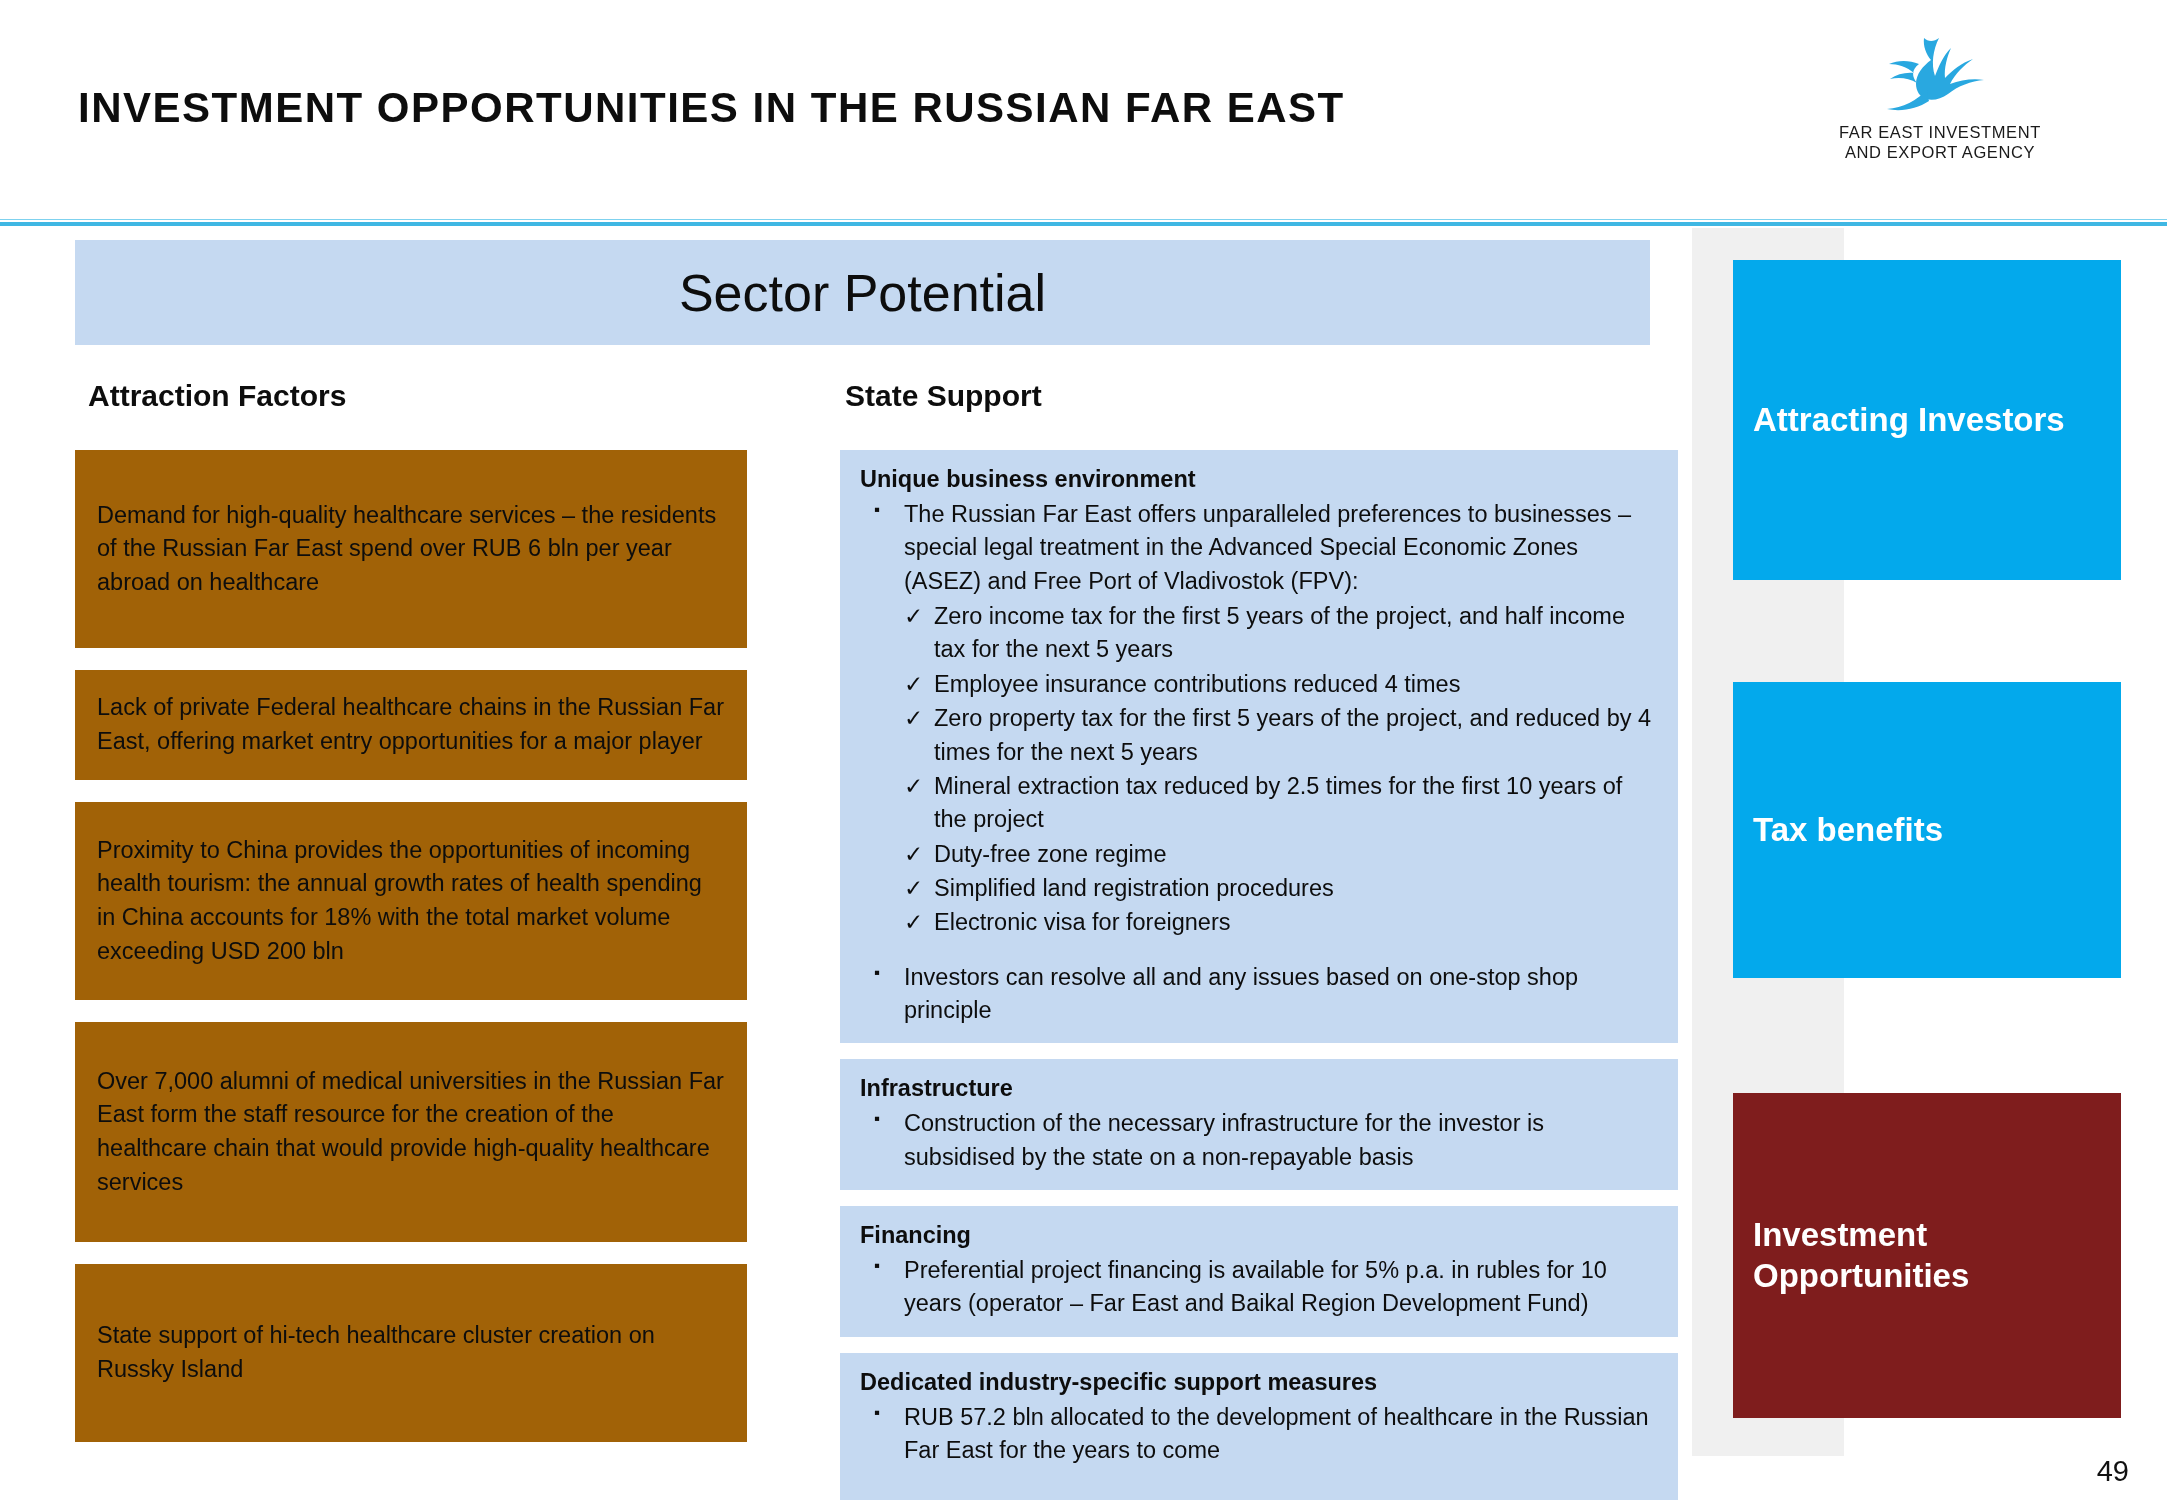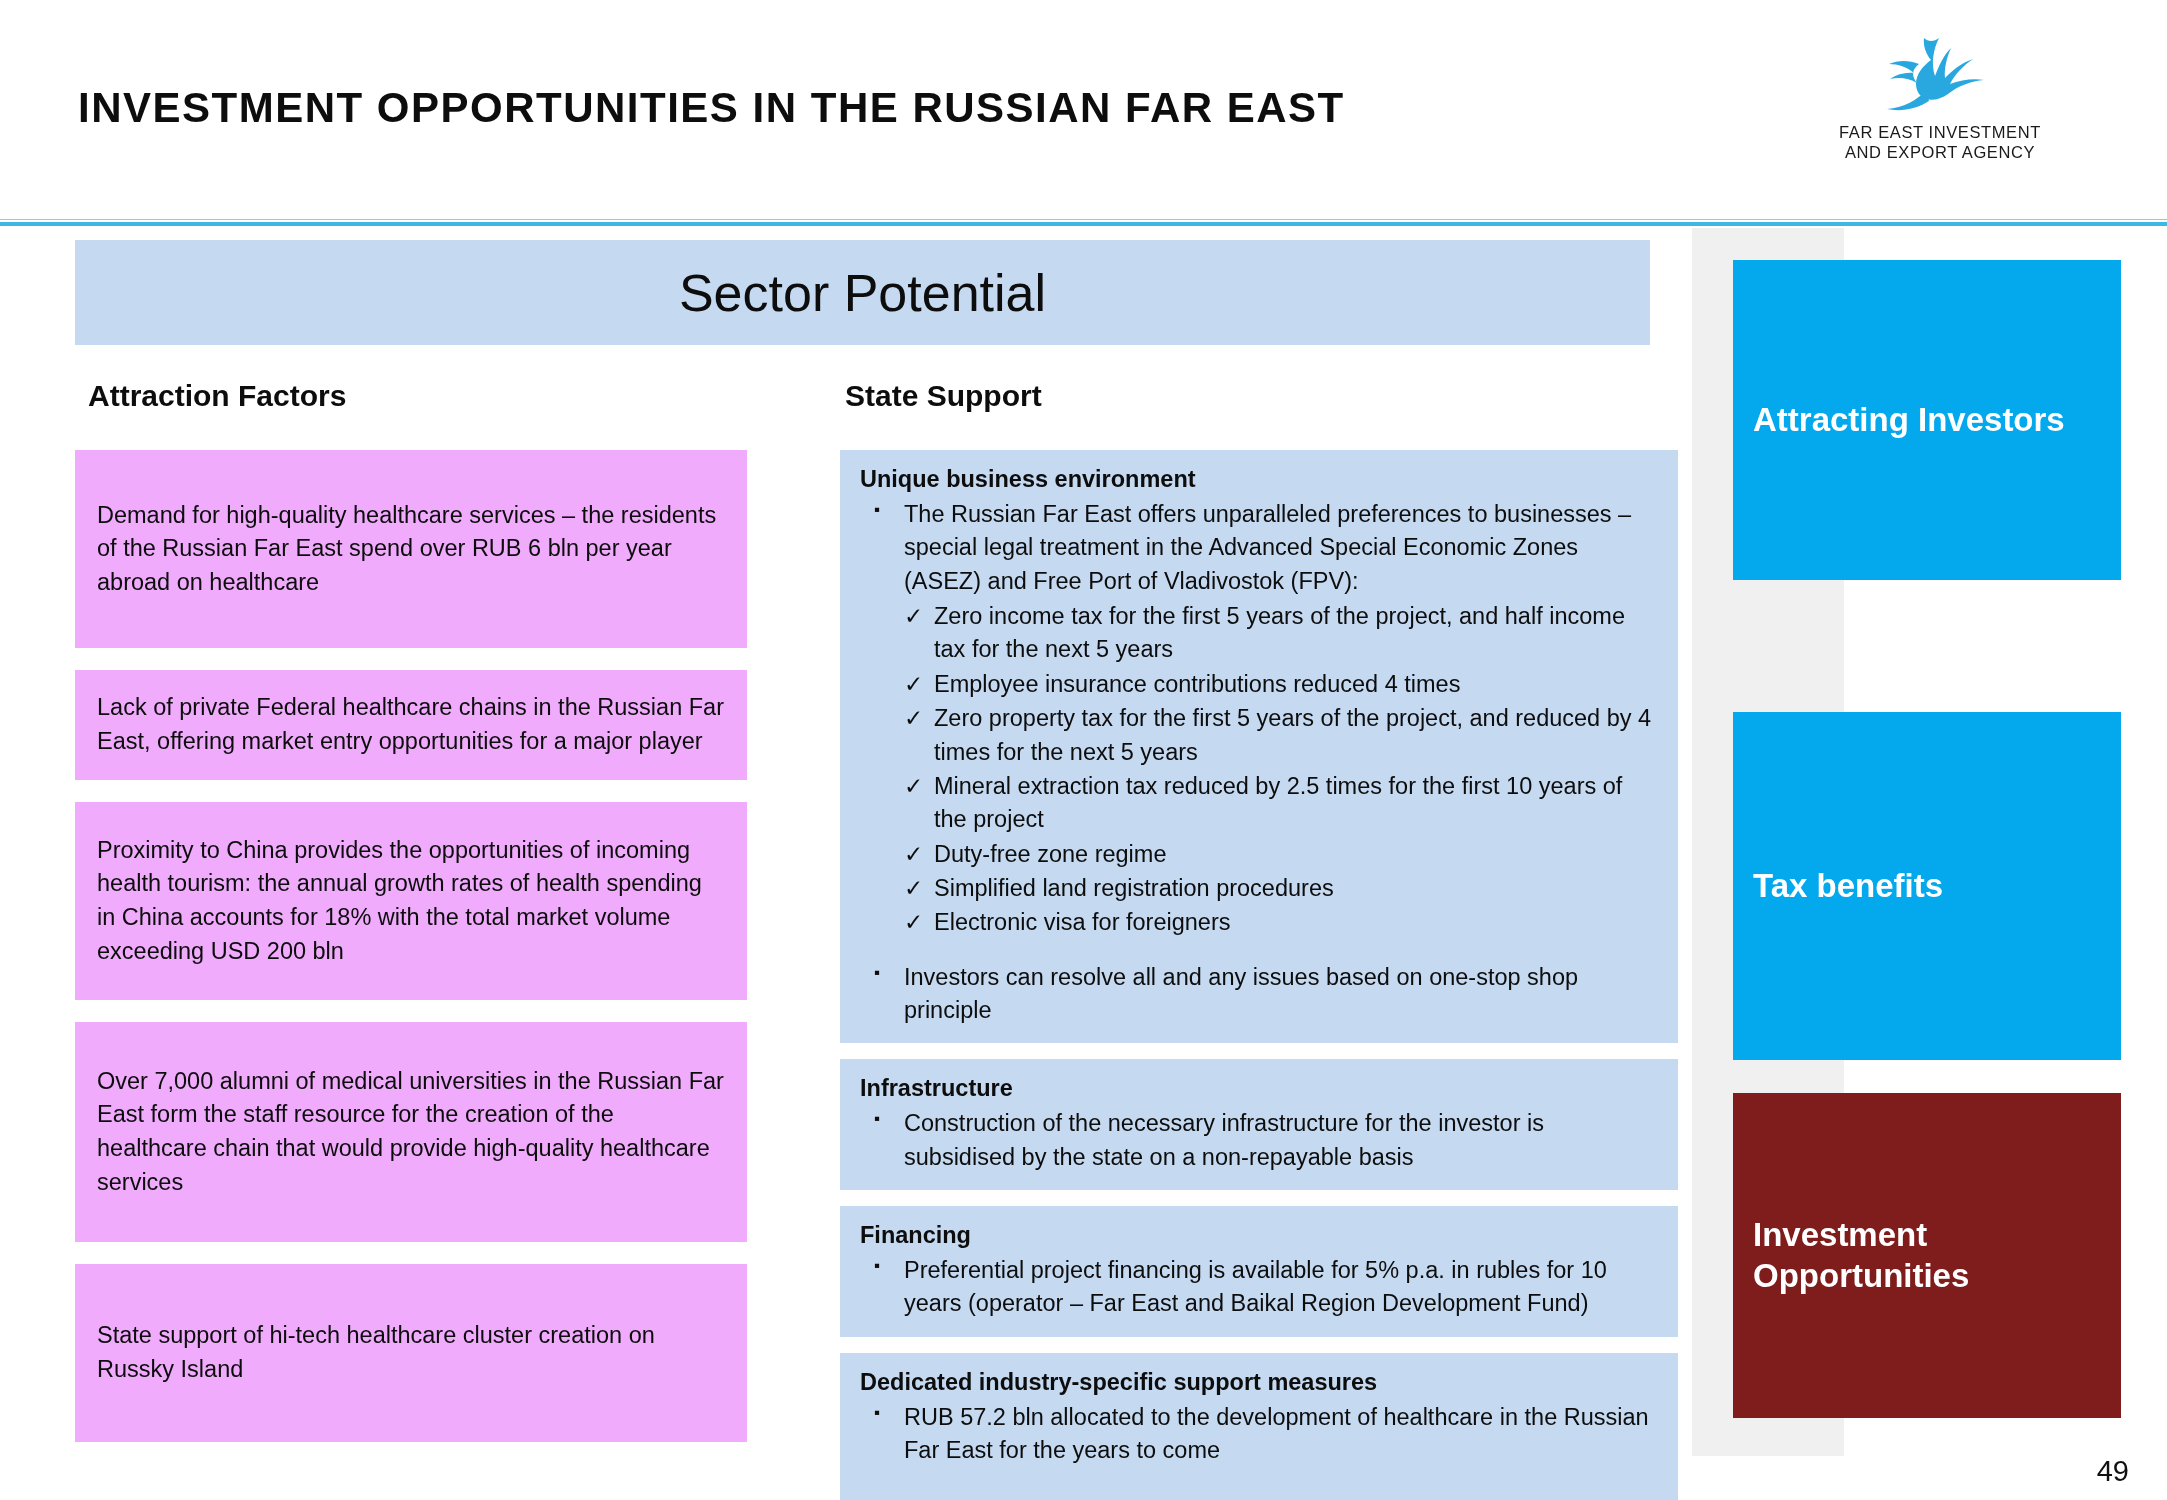--- a/index.html
+++ b/index.html
@@ -101,21 +101,21 @@
   #state-heading      { left: 845px; top: 379px; }
 
   
   #attraction-column {
     position: absolute;
     left: 75px;
     top: 450px;
     width: 672px;
   }
   .attraction-box {
-    background: #f0abfc;
+    background: #a16207;
     box-sizing: border-box;
     padding: 0 22px;
     margin-bottom: 22px;
     display: flex;
     align-items: center;
   }
   .attraction-text {
     font-size: 23.5px;
     line-height: 1.43;
     color: #0d0d0d;
@@ -195,22 +195,22 @@
     font-weight: bold;
     line-height: 1.24;
     color: #ffffff;
   }
   #tile-attracting-investors {
     top: 260px;
     height: 320px;
     background: #03a9ec;
   }
   #tile-tax-benefits {
-    top: 712px;
-    height: 348px;
+    top: 682px;
+    height: 296px;
     background: #03a9ec;
   }
   #tile-investment-opportunities {
     top: 1093px;
     height: 325px;
     background: #7f1d1d;
   }
 
   
   #page-number {

